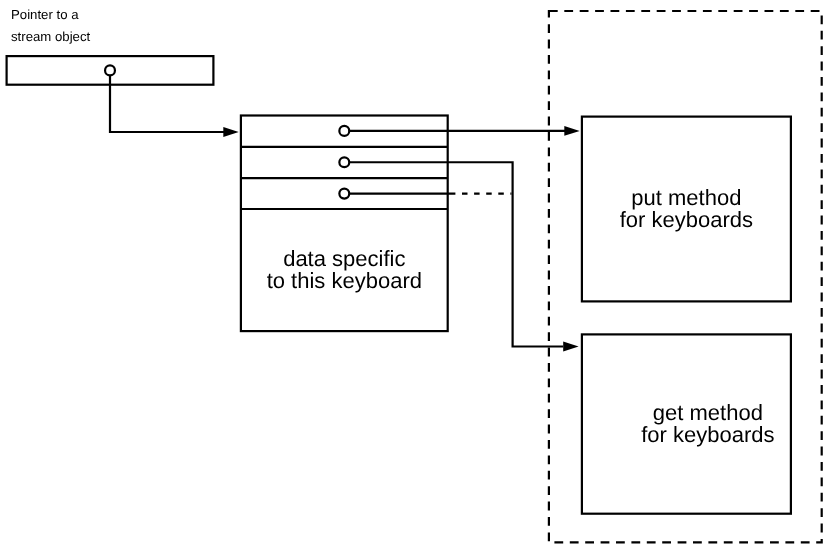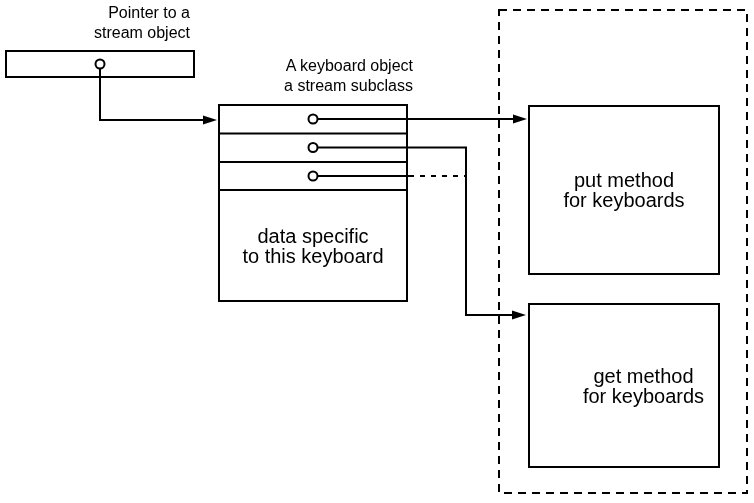--- a/index.html
+++ b/index.html
@@ -12,24 +12,24 @@
     color: #000000;
     overflow: hidden;
   }
   #wires { position: absolute; left: 0; top: 0; }
   .ln  { fill: none; stroke: #000000; stroke-width: 2; }
   .bx  { fill: #ffffff; stroke: #000000; stroke-width: 2; }
   .dot { fill: #ffffff; stroke: #000000; stroke-width: 2; }
   .ah  { fill: #000000; stroke: none; }
   .label {
     position: absolute;
-    font-size: 16px;
+    font-size: 12px;
     line-height: 20px;
     white-space: pre-line;
-    text-align: right;
+    text-align: left;
   }
   .boxlabel {
     position: absolute;
     font-size: 20px;
     line-height: 20px;
     white-space: pre-line;
     text-align: center;
     display: flex;
     align-items: center;
     justify-content: center;
@@ -66,22 +66,20 @@
 
     <rect class="ln" x="499" y="10" width="248" height="483" stroke-dasharray="8 6"></rect>
 
     <rect class="bx" x="529" y="106" width="190" height="168"></rect>
     <rect class="bx" x="529" y="304" width="190" height="163"></rect>
   </svg>
 
   <div class="label" style="left:10px; top:3px; width:180px;">Pointer to a
 stream object</div>
 
-  <div class="label" style="left:213px; top:56px; width:200px;">A keyboard object
-a stream subclass</div>
 
   <div class="boxlabel" style="left:219px; top:190px; width:188px; height:111px;">data specific
 to this keyboard</div>
 
 
   <div class="boxlabel" style="left:529px; top:106px; width:190px; height:168px;">put method
 for keyboards</div>
 
   <div class="boxlabel" style="left:529px; top:304px; width:229px; height:163px;">get method
 for keyboards</div>

